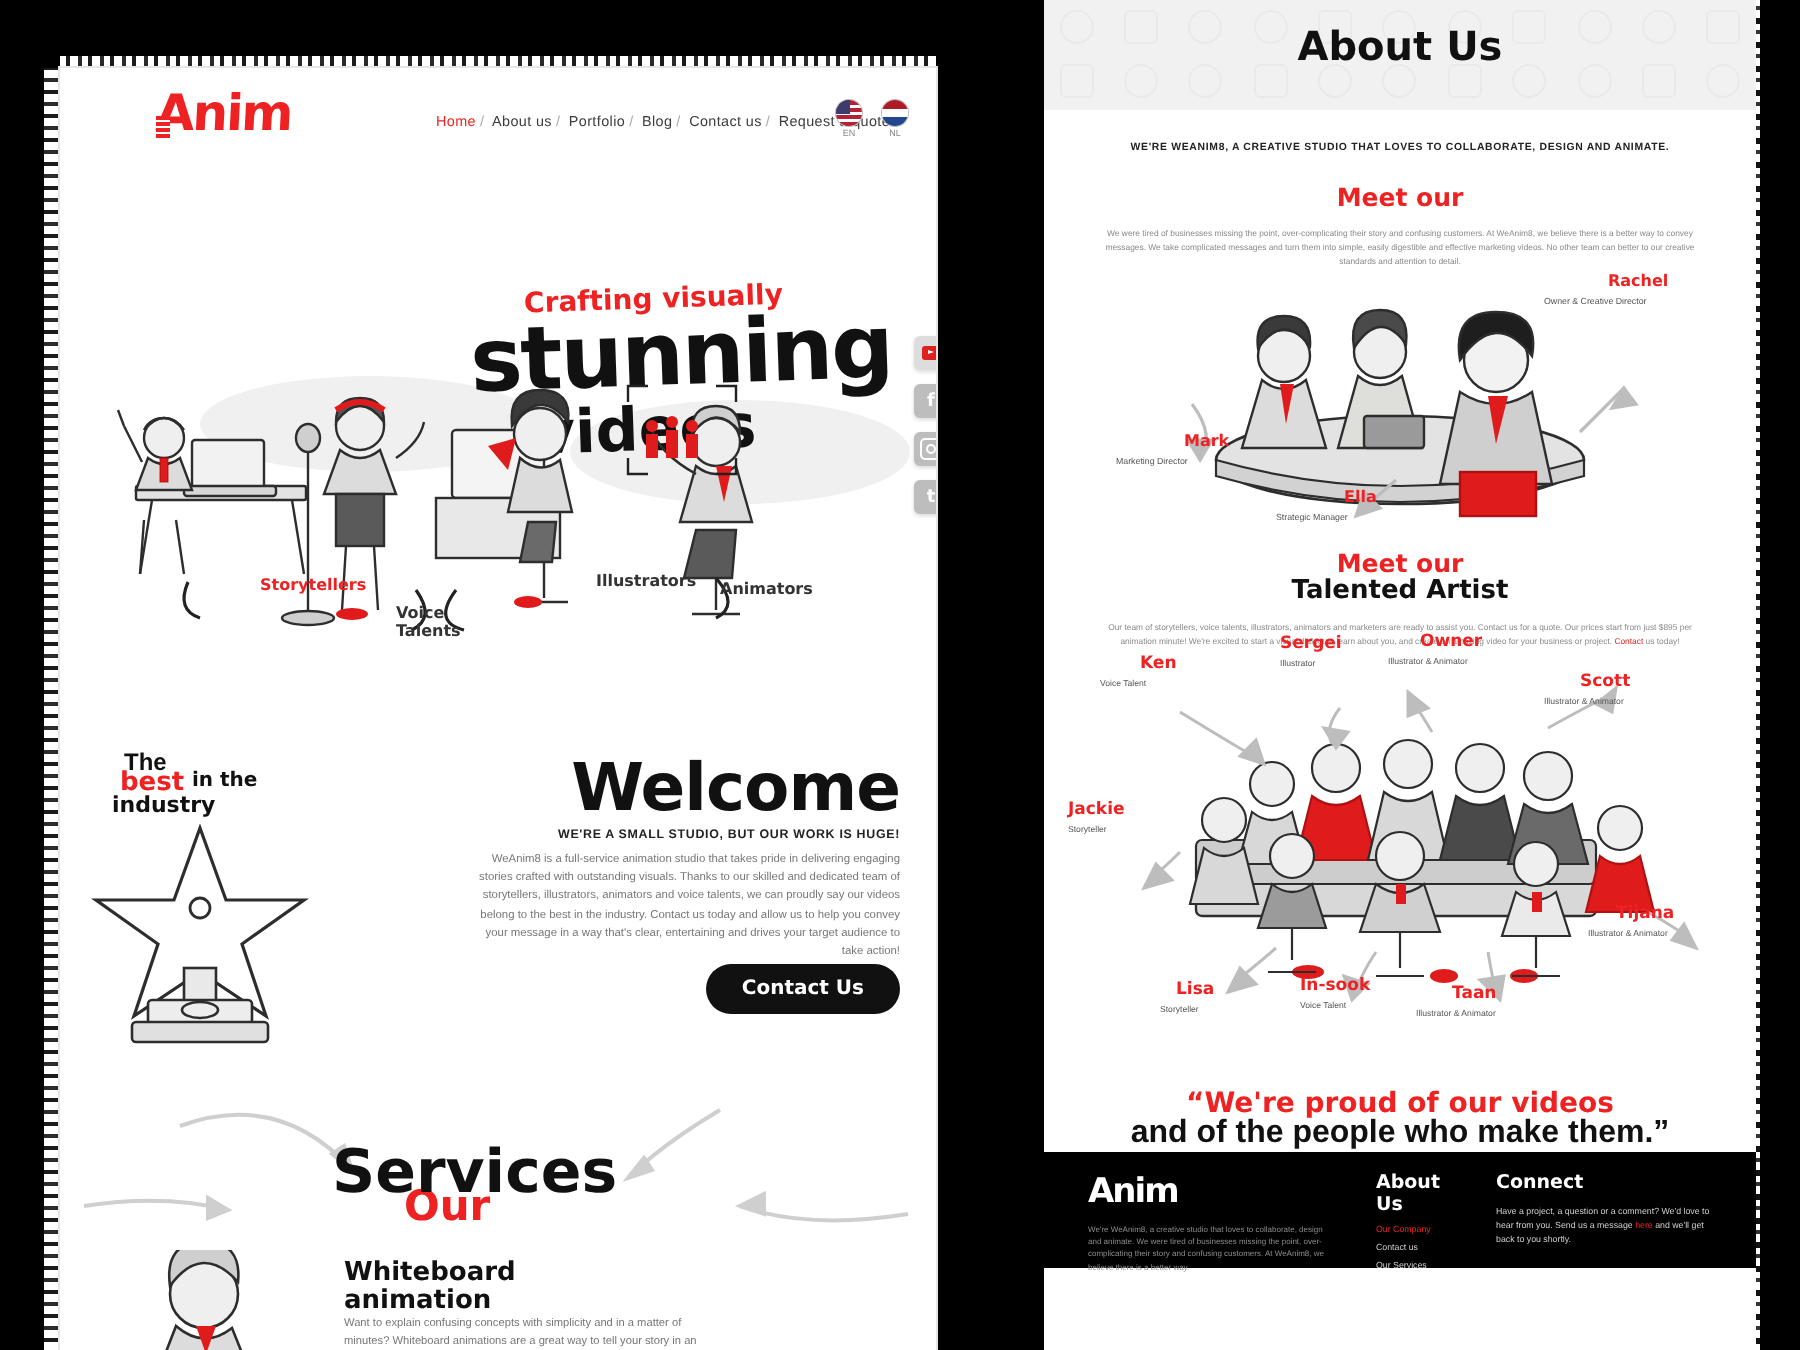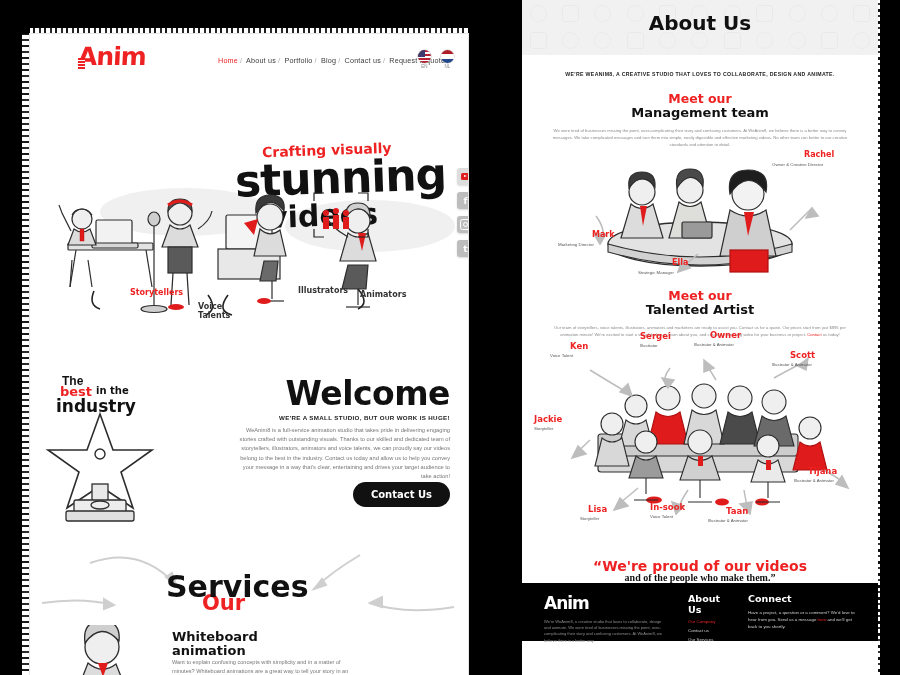--- a/index.html
+++ b/index.html
@@ -82,21 +82,21 @@
   .btn-contact{position:absolute;right:18px;top:112px;background:#111;color:#fff;
     font-family:"DejaVu Sans",sans-serif;font-size:10px;font-weight:700;
     padding:7px 18px;border-radius:14px;border:none;cursor:pointer;}
   .best-badge{position:absolute;left:8px;top:0;width:150px;height:150px;}
   .bb-the{position:absolute;left:24px;top:4px;font-family:Liberation Sans, sans-serif;font-size:12px;
     font-weight:700;color:#111;}
   .bb-best{position:absolute;left:22px;top:14px;font-family:"DejaVu Sans",sans-serif;font-size:13px;
     font-weight:700;color:#ee2222;}
   .bb-inthe{position:absolute;left:58px;top:15px;font-family:"DejaVu Sans",sans-serif;font-size:10px;
     font-weight:700;color:#111;}
-  .bb-ind{position:absolute;left:18px;top:26px;font-family:"DejaVu Sans",sans-serif;font-size:17px;
+  .bb-ind{position:absolute;left:18px;top:26px;font-family:"DejaVu Sans",sans-serif;font-size:11px;
     font-weight:700;color:#111;}
 
   
   #services{position:relative;height:128px;}
   .svc-our{position:absolute;left:172px;top:14px;font-family:"DejaVu Sans",sans-serif;
     font-size:21px;font-weight:700;color:#ee2222;margin-top:32px;}
   .svc-services{position:absolute;left:136px;top:24px;font-family:"DejaVu Sans",sans-serif;
     font-size:30px;font-weight:700;color:#111;}
   .svc-h{position:absolute;left:142px;top:85px;font-family:"DejaVu Sans",sans-serif;font-size:13px;
     font-weight:700;color:#111;line-height:14px;width:150px;}
@@ -119,21 +119,21 @@
   .sec-body{margin:7px auto 0;width:300px;font-size:4.2px;line-height:7px;color:#8a8a8a;text-align:center;}
   .sec-body .lnk{color:#ee2222;}
   .team-stage{position:relative;height:130px;}
   .mgmt-name{position:absolute;font-family:"DejaVu Sans",sans-serif;font-size:8px;font-weight:700;color:#ee2222;padding-left:32px;}
   .mgmt-role{position:absolute;font-size:4.4px;line-height:6.4px;color:#555;}
   .artist-stage{position:relative;height:200px;}
   .a-name{position:absolute;font-family:"DejaVu Sans",sans-serif;font-size:8.5px;font-weight:700;color:#ee2222;}
   .a-role{position:absolute;font-size:4.3px;color:#555;}
   .quote{text-align:center;margin-top:20px;}
   .q1{font-family:"DejaVu Sans",sans-serif;font-size:14px;font-weight:700;color:#ee2222;}
-  .q2{font-family:Liberation Serif, serif;font-size:10px;font-weight:700;color:#111;margin-top:-2px;}
+  .q2{font-family:Liberation Sans, sans-serif;font-size:16px;font-weight:700;color:#111;margin-top:-2px;}
   
   #site-footer{background:#000;color:#bbb;height:58px;padding:10px 22px 0;position:relative;
     display:flex;gap:26px;box-sizing:border-box;}
   .f-logo{font-family:"DejaVu Sans",sans-serif;font-size:17px;font-weight:700;color:#fff;letter-spacing:-1px;}
   .f-about{width:118px;font-size:4px;line-height:6.2px;color:#8d8d8d;margin-top:6px;}
   .f-col-h{font-family:"DejaVu Sans",sans-serif;font-size:9.5px;font-weight:700;color:#fff;}
   .f-link{font-size:4.4px;color:#cfcfcf;margin-top:4px;display:block;text-decoration:none;}
   .f-link.red{color:#ee2222;}
   .f-text{width:108px;font-size:4.4px;line-height:7px;color:#cfcfcf;margin-top:5px;}
   .f-text .red{color:#ee2222;}
@@ -361,21 +361,20 @@
         <span class="sq"></span>
         <span></span>
     </div>
     <div class="about-title">About Us</div>
   </div>
 
   <div class="about-tag">WE'RE WEANIM8, A CREATIVE STUDIO THAT LOVES TO COLLABORATE, DESIGN AND ANIMATE.</div>
 
   <div style="margin-top:14px;">
     <div class="sec-pre">Meet our</div>
-    <div class="sec-main">Management team</div>
     <div class="sec-body">We were tired of businesses missing the point, over-complicating their story and confusing customers. At WeAnim8, we believe there is a better way to convey messages. We take complicated messages and turn them into simple, easily digestible and effective marketing videos. No other team can better to our creative standards and attention to detail.</div>
   </div>
 
   <div class="team-stage">
     <svg width="356" height="130" style="position:absolute;left:0;top:6px;">
       <ellipse cx="178" cy="90" rx="92" ry="22" fill="#e3e3e3" stroke="#2d2d2d" stroke-width="1.3"></ellipse>
       <path d="M86 90 q92 26 184 0 l0 8 q-92 26 -184 0z" fill="#d2d2d2" stroke="#2d2d2d" stroke-width="1.1"></path>
 
       <g stroke="#2d2d2d" stroke-width="1.2" fill="#e8e8e8">
         <circle cx="120" cy="38" r="13" fill="#efefef"></circle>

